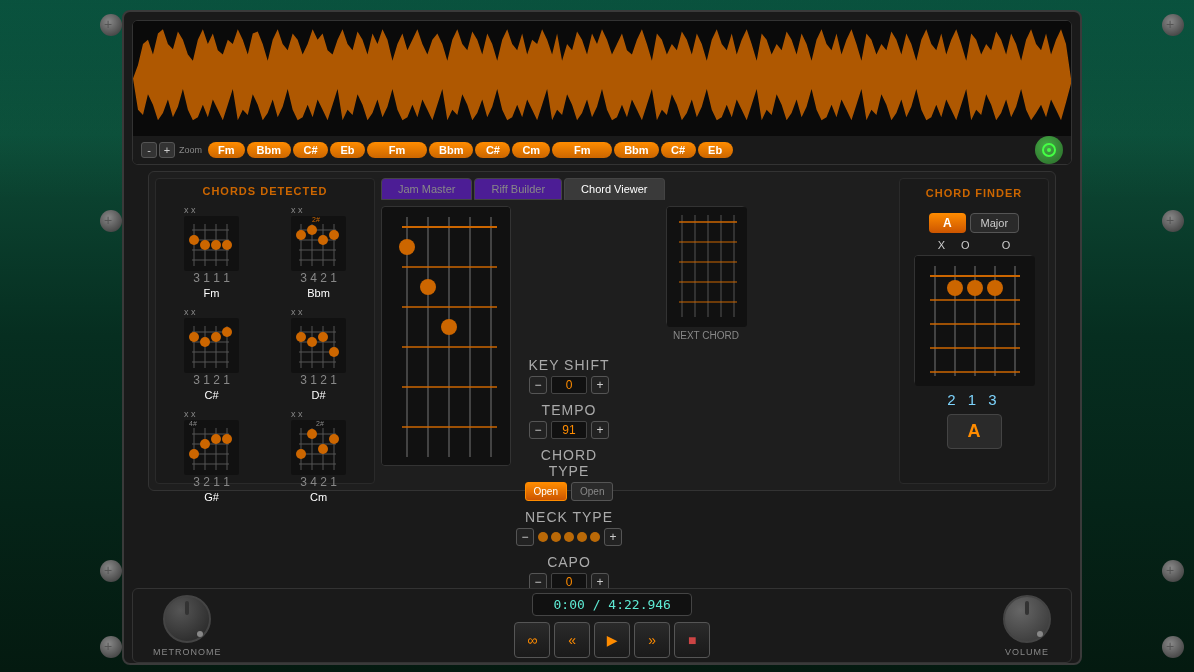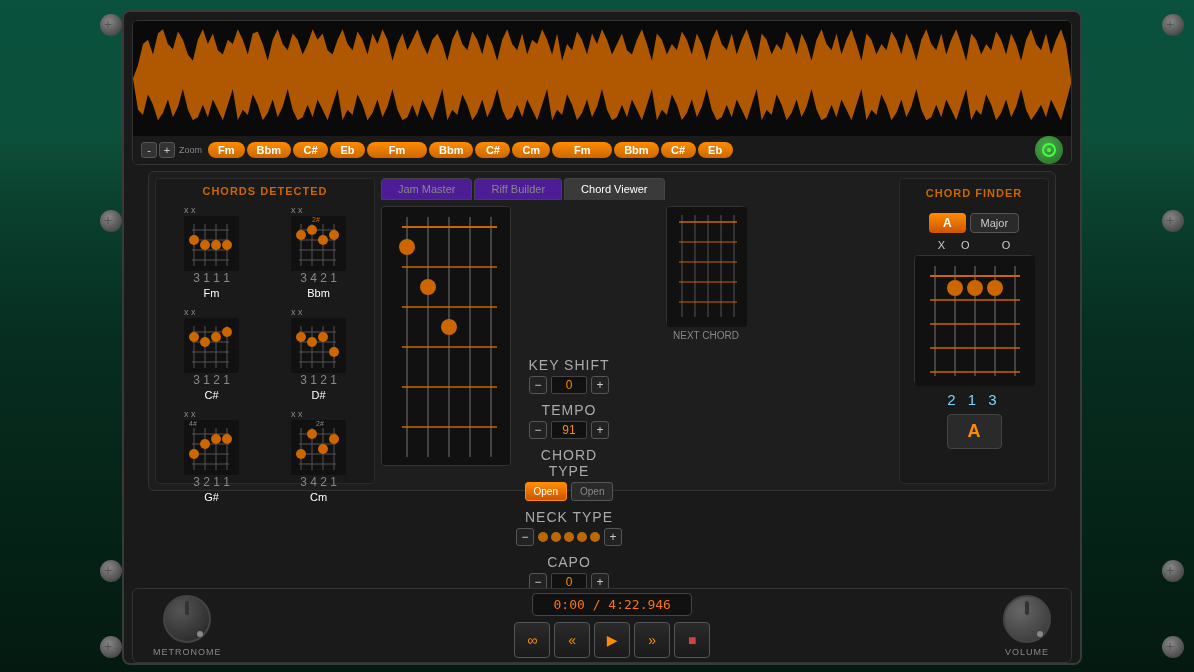--- a/index.html
+++ b/index.html
@@ -443,21 +443,21 @@
       flex: 1;
       display: flex;
       flex-direction: column;
       align-items: center;
       gap: 6px;
     }
 
     .time-display {
       background: #111;
       border: 1px solid #444;
-      color: #f97316;
+      color: #5eead4;
       font-size: 13px;
       font-family: monospace;
       padding: 3px 16px;
       border-radius: 4px;
       min-width: 160px;
       text-align: center;
     }
 
     .transport-buttons {
       display: flex;

